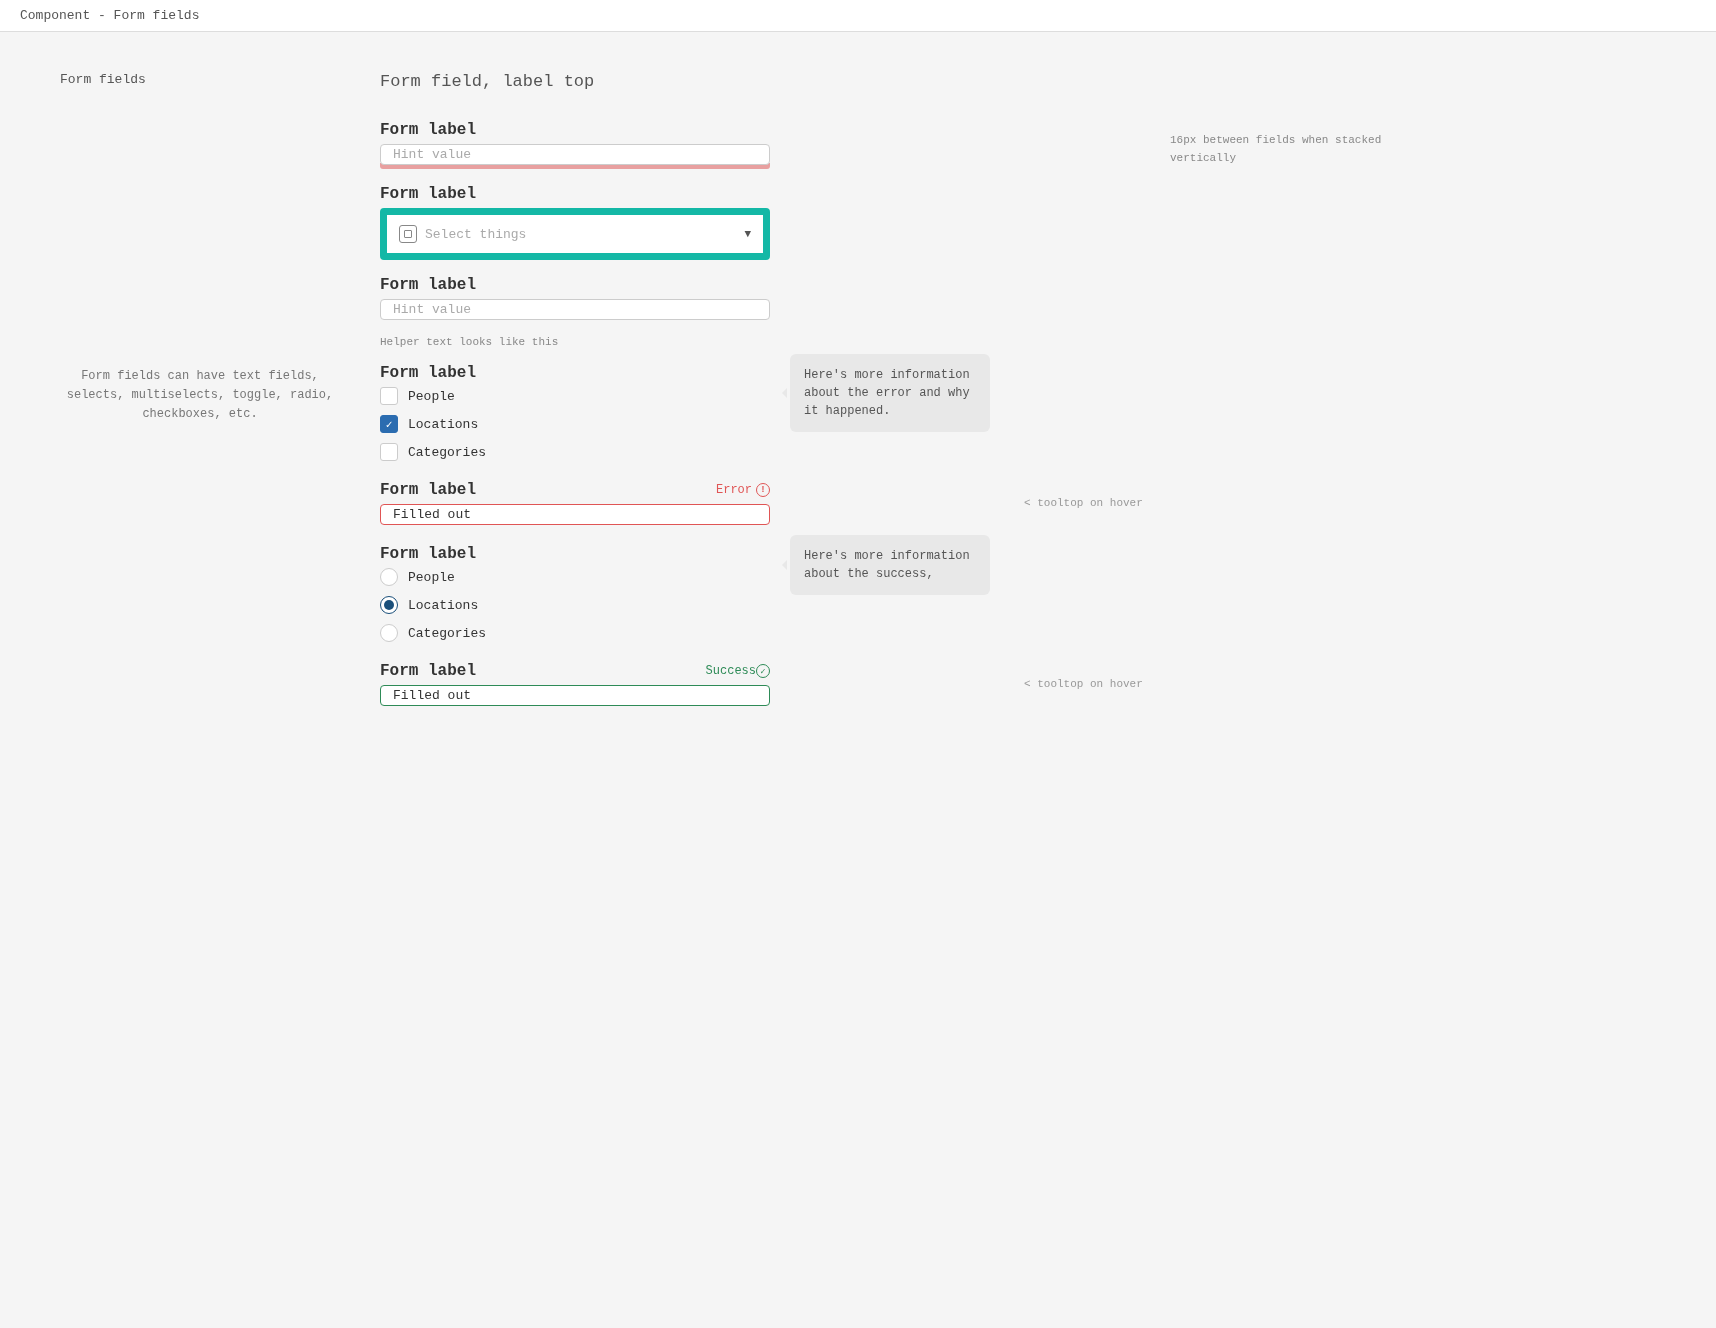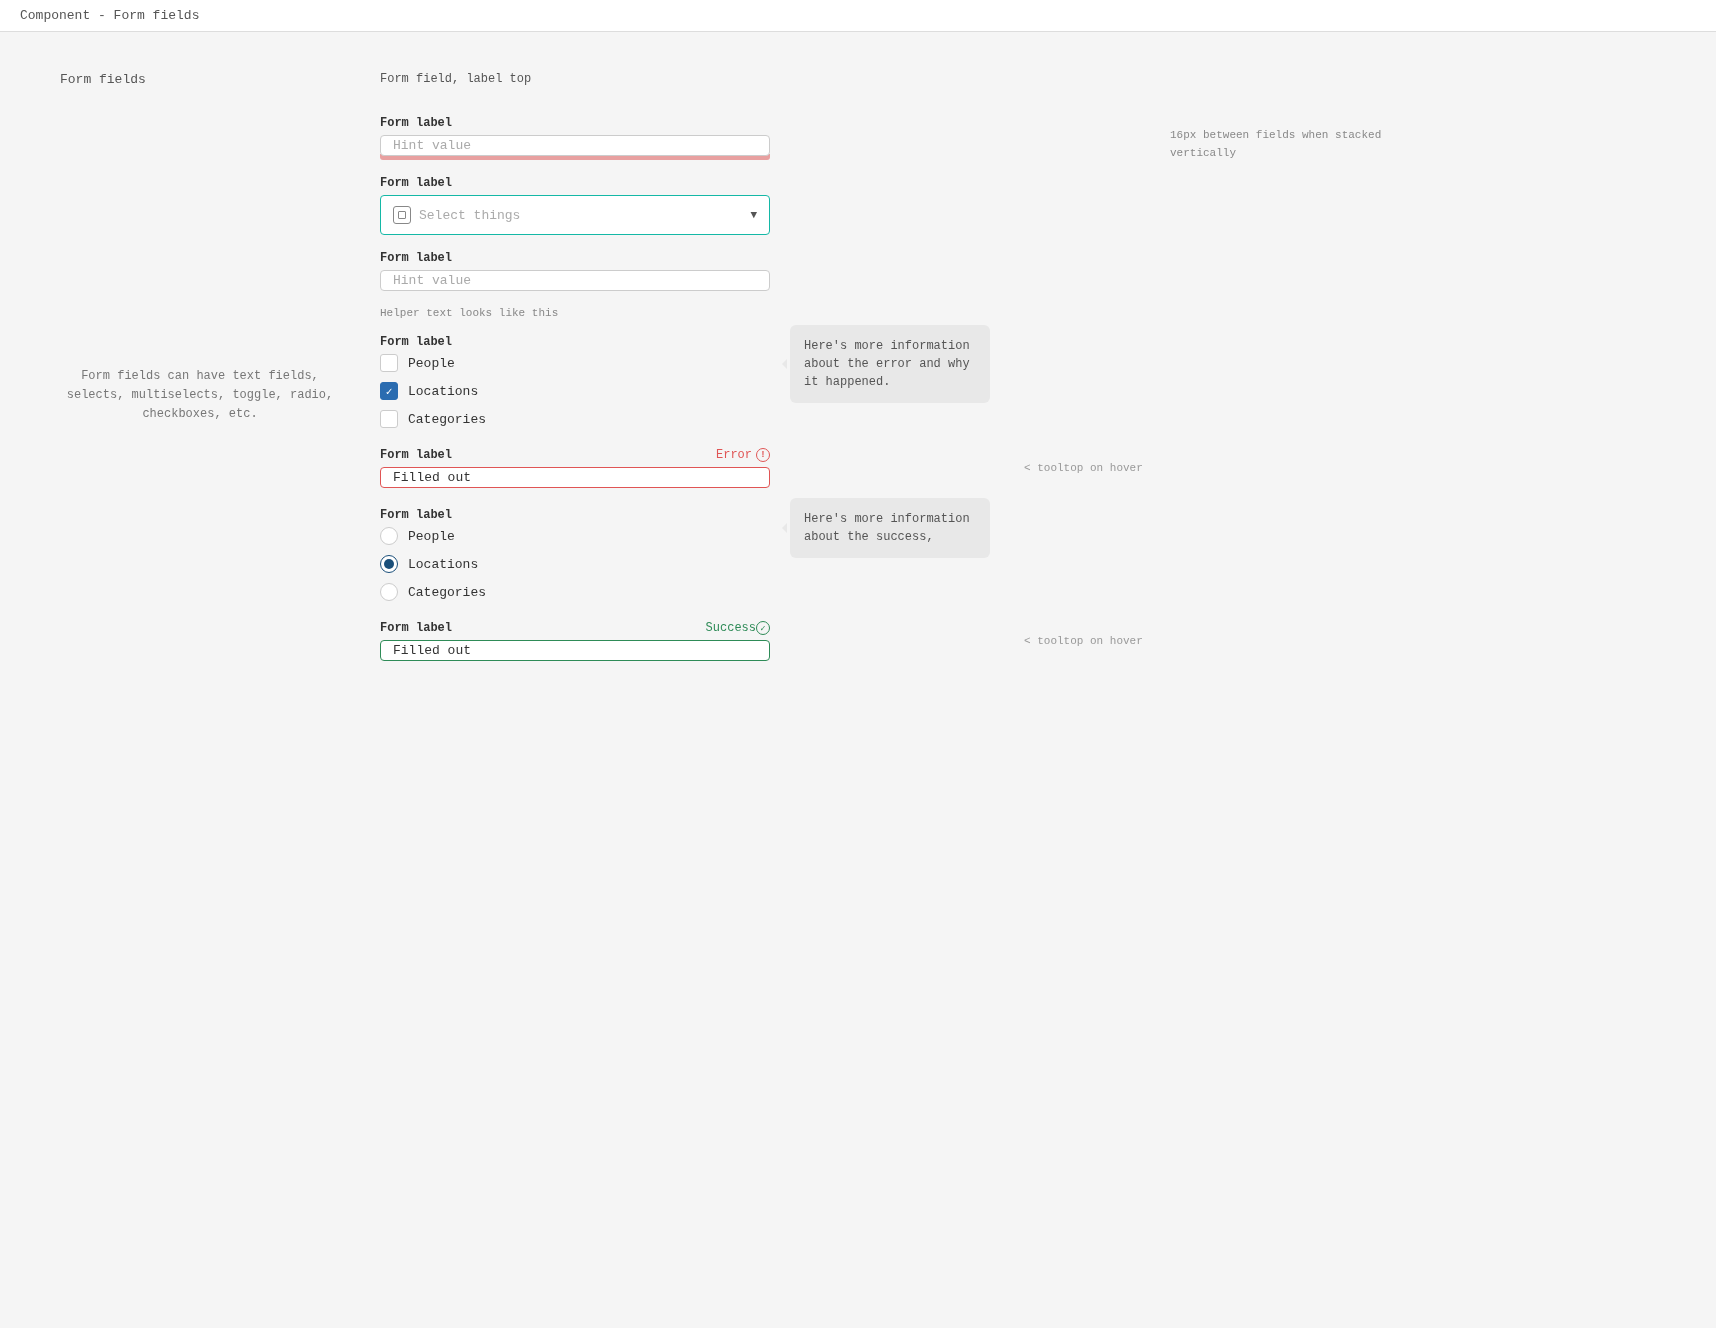--- a/index.html
+++ b/index.html
@@ -36,36 +36,36 @@
       color: #777;
       line-height: 1.6;
       text-align: center;
       margin-top: 280px;
     }
     .right-panel {
       flex: 1;
       max-width: 700px;
     }
     .section-title {
-      font-size: 12px;
+      font-size: 17px;
       color: #555;
       margin-bottom: 30px;
     }
     .form-group {
       margin-bottom: 16px;
       position: relative;
     }
     .form-label-row {
       display: flex;
       justify-content: space-between;
       align-items: center;
       margin-bottom: 5px;
     }
     .form-label {
-      font-size: 12px;
+      font-size: 16px;
       font-weight: 600;
       color: #333;
     }
     .form-input {
       width: 390px;
       border: 1px solid #ccc;
       border-radius: 4px;
       padding: 2px 12px;
       font-size: 13px;
       font-family: inherit;
@@ -95,21 +95,21 @@
       font-size: 11px;
       color: #888;
       margin-top: 16px;
     }
     .select-wrapper {
       position: relative;
       width: 390px;
     }
     .select-field {
       width: 100%;
-      border: 1px solid #14b8a6;
+      border: 7px solid #14b8a6;
       border-radius: 4px;
       padding: 10px 12px;
       font-size: 13px;
       font-family: inherit;
       color: #aaa;
       background: #fff;
       display: flex;
       align-items: center;
       gap: 8px;
       cursor: pointer;

